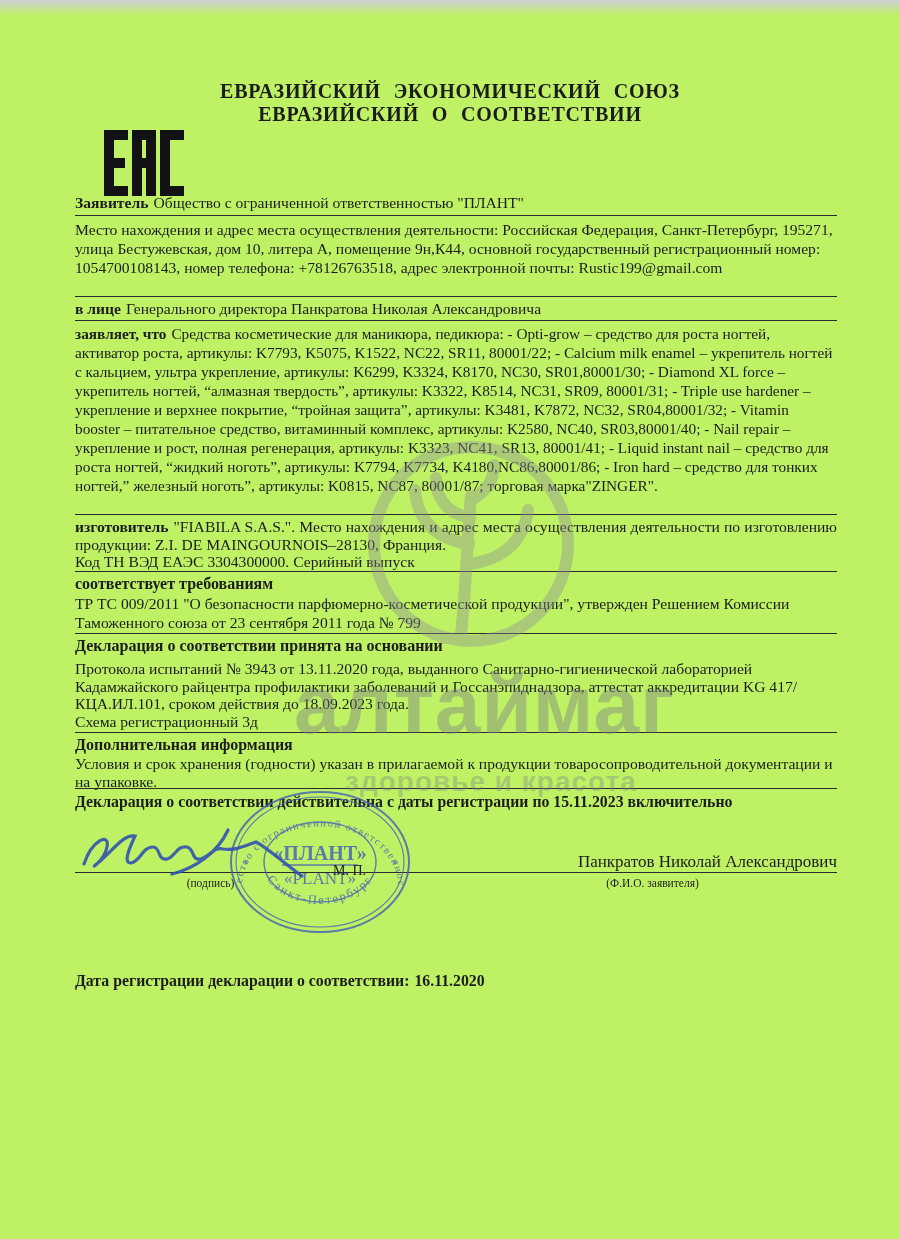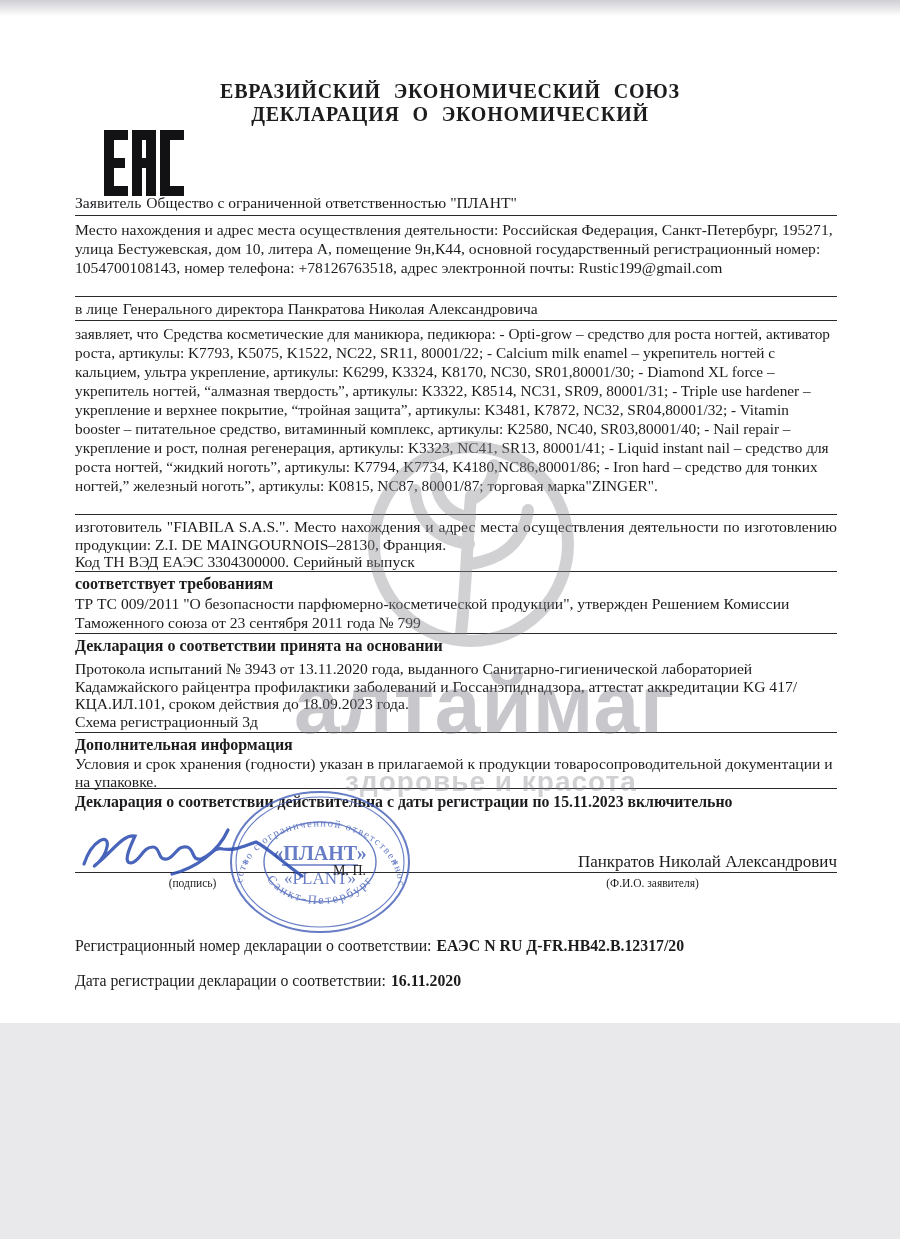--- a/index.html
+++ b/index.html
@@ -1,37 +1,37 @@
 <!DOCTYPE html>
 <html><head>
 <meta charset="utf-8">
 <style>
   html,body{margin:0;padding:0;background:#e9e9ec;}
   .page{
     position:relative;
-    width:900px;height:1023px;
+    width:900px;height:1239px;
     margin:0 auto;
-    background:#ffffff;
+    background:#bef264;
     overflow:hidden;
     font-family:"Liberation Serif","DejaVu Serif",serif;
     color:#1c1c1f;
   }
   .page::before{
     content:"";position:absolute;left:0;top:0;width:100%;height:16px;
     background:linear-gradient(#cfcfd4,rgba(243,243,245,0));
     z-index:0;
   }
   .abs{position:absolute;left:75px;width:762px;margin:0;}
   .title{
     left:0;width:100%;text-align:center;font-weight:bold;
     font-size:20px;letter-spacing:.8px;word-spacing:7px;
   }
   p.body{font-size:15.6px;line-height:19px;}
   p.tight{line-height:17.6px;}
-  .lbl{font-weight:normal;margin-right:5px;}
+  .lbl{font-weight:bold;margin-right:5px;}
   .heading{font-weight:bold;font-size:16px;line-height:18px;}
   .boldline{font-weight:bold;font-size:15.8px;line-height:19px;}
   .rule{position:absolute;left:75px;width:762px;height:0;border-top:1.6px solid #2b2b2f;}
   .caption{font-size:11.5px;text-align:center;}
   .just{text-align:justify;}
   .z1{z-index:1;} 
   .wm{position:absolute;z-index:5;pointer-events:none;font-family:"Liberation Sans","DejaVu Sans",sans-serif;}
   .wm-brand{font-size:82px;font-weight:bold;line-height:1;letter-spacing:1px;color:rgba(125,125,133,.42);margin-left:32px;}
   .wm-tagline{font-size:28px;font-weight:bold;letter-spacing:1px;color:rgba(125,125,133,.36);}
   .stamp-svg{position:absolute;left:228px;top:786px;z-index:7;opacity:.82;}
@@ -40,21 +40,21 @@
   .eac{position:absolute;left:104px;top:130px;z-index:1;}
   .mp{position:absolute;left:333px;top:849px;font-size:14px;z-index:9;color:#222;}
   .name{font-size:17px;text-align:right;}
 </style>
 </head>
 <body>
 
 <div class="page">
 
   <p class="abs title" style="top:80px">ЕВРАЗИЙСКИЙ ЭКОНОМИЧЕСКИЙ СОЮЗ</p>
-  <p class="abs title" style="top:103px">ДЕКЛАРАЦИЯ О ЭКОНОМИЧЕСКИЙ</p>
+  <p class="abs title" style="top:103px">ЕВРАЗИЙСКИЙ О СООТВЕТСТВИИ</p>
 
   <svg class="eac" width="80" height="66" viewBox="0 0 80 66">
     <g fill="#121214">
       <rect x="0" y="0" width="10" height="66"></rect>
         <rect x="0" y="0" width="24" height="10"></rect>
       <rect x="0" y="28" width="21" height="10"></rect>
         <rect x="0" y="56" width="24" height="10"></rect>
       <rect x="28" y="0" width="10" height="66"></rect>
         <rect x="42" y="0" width="10" height="66"></rect>
       <rect x="28" y="0" width="24" height="10"></rect>
@@ -121,24 +121,23 @@
       <text x="92" y="98" font-size="17" text-anchor="middle">«PLANT»</text>
       <text x="14" y="82" font-size="13">*</text>
       <text x="164" y="82" font-size="13">*</text>
     </g>
   </svg>
 
   <p class="mp">М. П.</p>
 
   <div class="rule" style="top:872px;z-index:2"></div>
   <p class="abs name z1" style="top:852px;left:468px;width:369px">Панкратов Николай Александрович</p>
-  <p class="abs caption z1" style="top:877px;left:75px;width:235px">(подпись)</p>
+  <p class="abs caption z1" style="top:877px;left:93px;width:235px">(подпись)</p>
   <p class="abs caption z1" style="top:877px;left:468px;width:369px">(Ф.И.О. заявителя)</p>
 
-  <p class="abs boldline z1" style="top:936px"><b class="lbl">Регистрационный номер декларации о соответствии:</b><b>ЕАЭС N RU Д-FR.НВ42.В.12317/20</b></p>
   <p class="abs boldline z1" style="top:971px"><b class="lbl">Дата регистрации декларации о соответствии:</b><b>16.11.2020</b></p>
 
   <svg class="tree-svg" width="212" height="212" viewBox="0 0 212 212">
     <g fill="none" stroke="#8f8f96" stroke-width="12" stroke-linecap="round">
       <circle cx="106" cy="106" r="97"></circle>
       <path d="M96,196 C101,150 101,120 106,58"></path>
       <path d="M104,106 C70,101 52,81 50,52"></path>
       <path d="M105,126 C141,121 159,101 163,72"></path>
       <path d="M105,80 C81,75 71,60 71,40"></path>
       <path d="M106,62 C121,54 129,42 129,27"></path>

